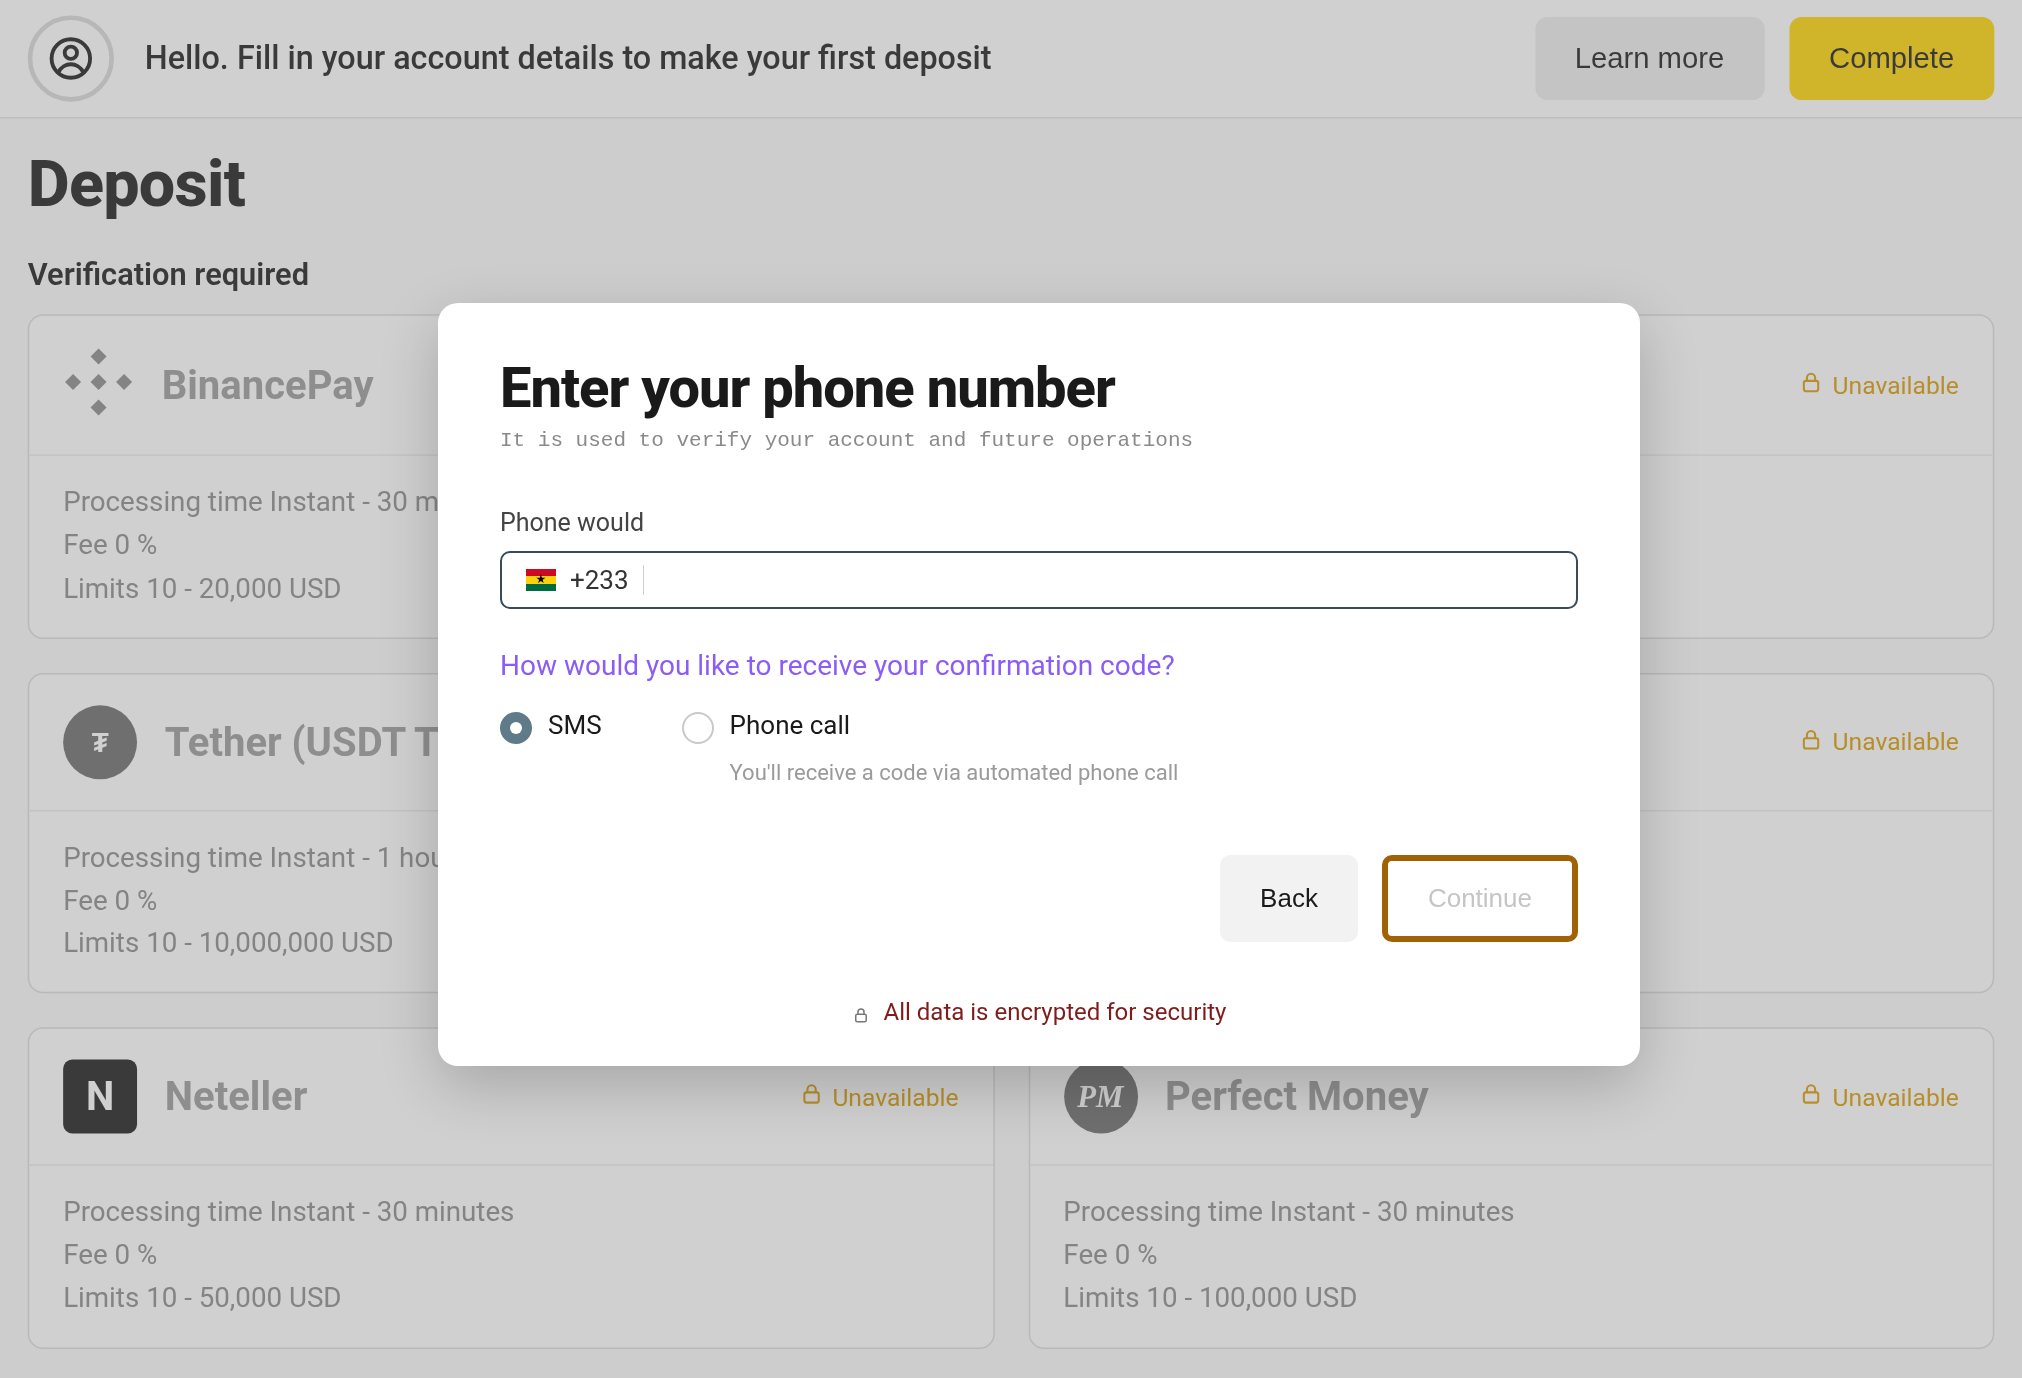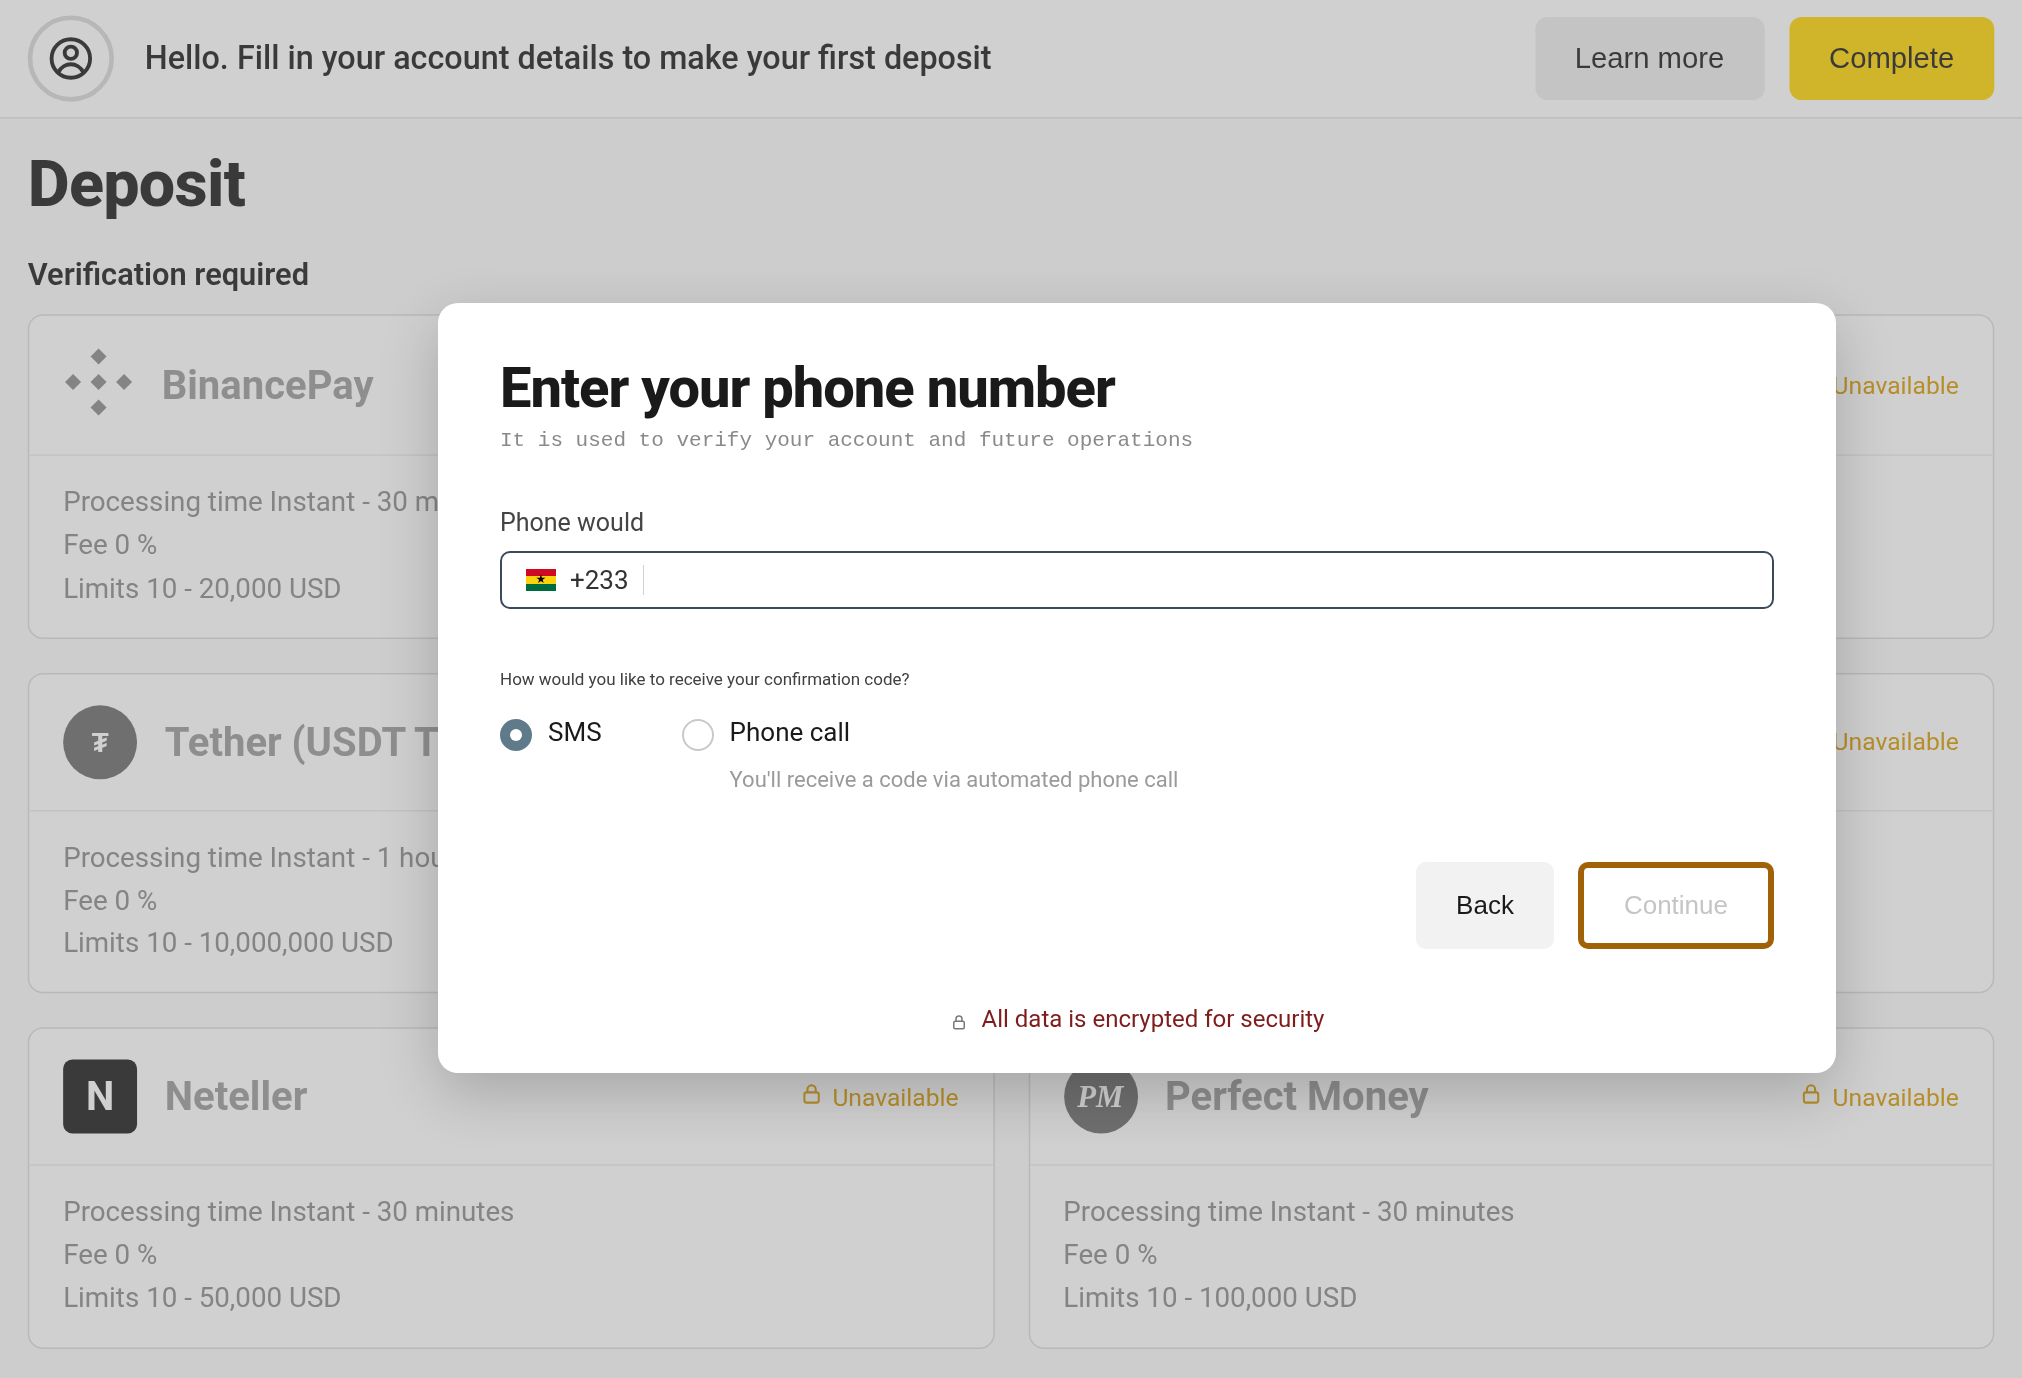--- a/index.html
+++ b/index.html
@@ -86,21 +86,21 @@
   
   .overlay {
     position: absolute; inset: 0;
     background: rgba(120,120,120,0.35);
   }
 
   
   .modal {
     position: absolute;
     left: 438px; top: 303px;
-    width: 1398px;
+    width: 1202px;
     background: #fff;
     border-radius: 20px;
     box-shadow: 0 20px 60px rgba(0,0,0,0.2);
     padding: 52px 62px 40px;
   }
   .modal h1 {
     font-size: 56px;
     font-weight: 800;
     letter-spacing: -1px;
   }
@@ -126,21 +126,21 @@
   .flag::after {
     content: "★"; position: absolute; left: 50%; top: 50%; transform: translate(-50%,-55%);
     font-size: 12px; color: #000;
   }
   .dialcode { font-size: 26px; color: #333; }
   .phone-number-input {
     flex: 1; border: none; outline: none; font-size: 26px; color: #333;
     border-left: 1px solid #d0d0d0; padding-left: 16px; height: 30px;
   }
 
-  .question { font-size: 17px; margin-top: 60px; color: #404040; }
+  .question { font-size: 28px; margin-top: 40px; color: #8b5cf6; }
   .radios { display: flex; gap: 80px; margin-top: 28px; align-items: flex-start; }
   .radio { display: flex; gap: 16px; align-items: flex-start; cursor: pointer; }
   .radio-dot {
     width: 32px; height: 32px; border-radius: 50%;
     border: 2px solid #c9c9c9; background: #fff;
     display: flex; align-items: center; justify-content: center;
     flex-shrink: 0; margin-top: 2px;
   }
   .radio.selected .radio-dot { background: #5f7b8a; border-color: #5f7b8a; }
   .radio.selected .radio-dot::after {

